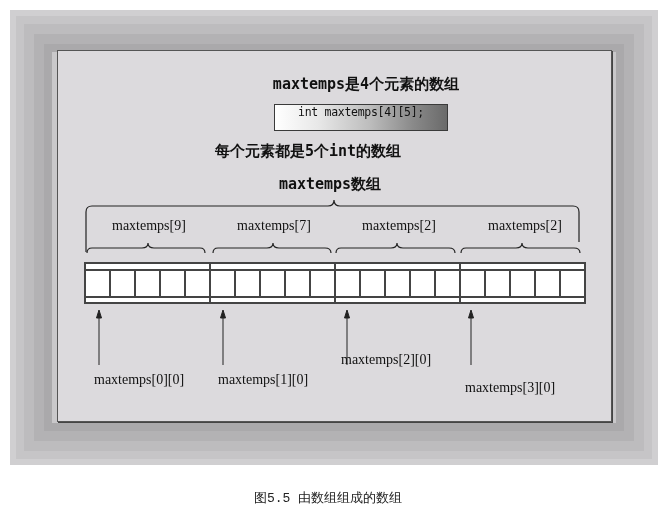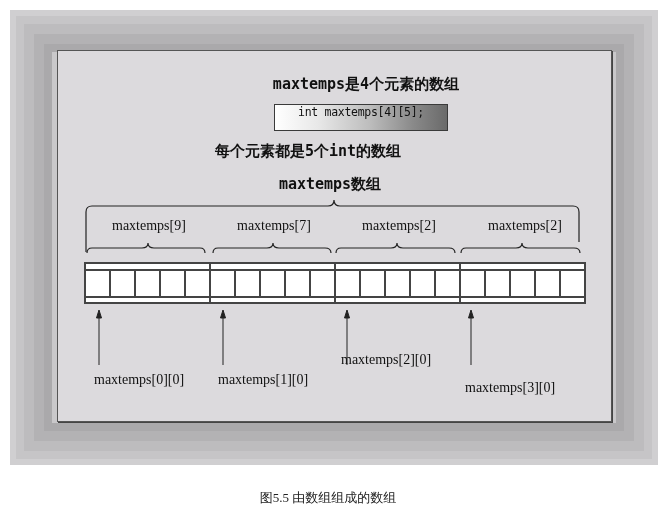--- a/index.html
+++ b/index.html
@@ -13,21 +13,21 @@
   .t { position:absolute; white-space:nowrap; color:#111; }
   .bold { font-family:"DejaVu Sans Mono", monospace; font-weight:bold; font-size:15px;padding-left:32px; }
   .code { position:absolute; left:244px; top:104px; width:172px; height:25px;
           border:1px solid #3a3a3a;
           background:linear-gradient(to right, #ffffff 0%, #e8e8e8 25%, #bdbdbd 55%, #8a8a8a 80%, #6a6a6a 100%);
           font-family:"DejaVu Sans Mono", monospace; font-size:11.5px; color:#111;
           display:flex; align-items:flex-start; justify-content:center; letter-spacing:-0.3px;margin-left:30px; }
   .serif { font-family:"Liberation Serif", serif; font-size:14px; }
   svg { position:absolute; left:0; top:0; }
   .caption { position:absolute; left:0; width:656px; top:489px; text-align:center;
-             font-family:Liberation Serif, serif; font-size:13px; color:#222; }
+             font-family:Liberation Mono, monospace; font-size:13px; color:#222; }
 </style>
 </head>
 <body>
 
 <div class="frame"></div>
 <div class="panel"></div>
 
 <div class="t bold" style="left:0;width:668px;text-align:center;top:75px;">maxtemps是4个元素的数组</div>
 
 <div class="code">

